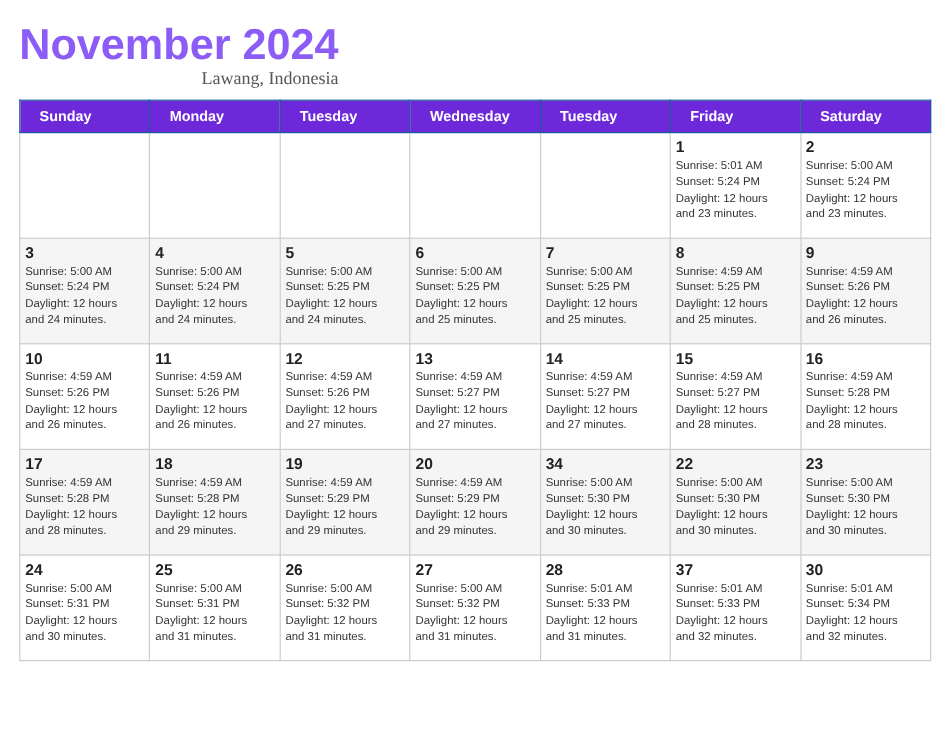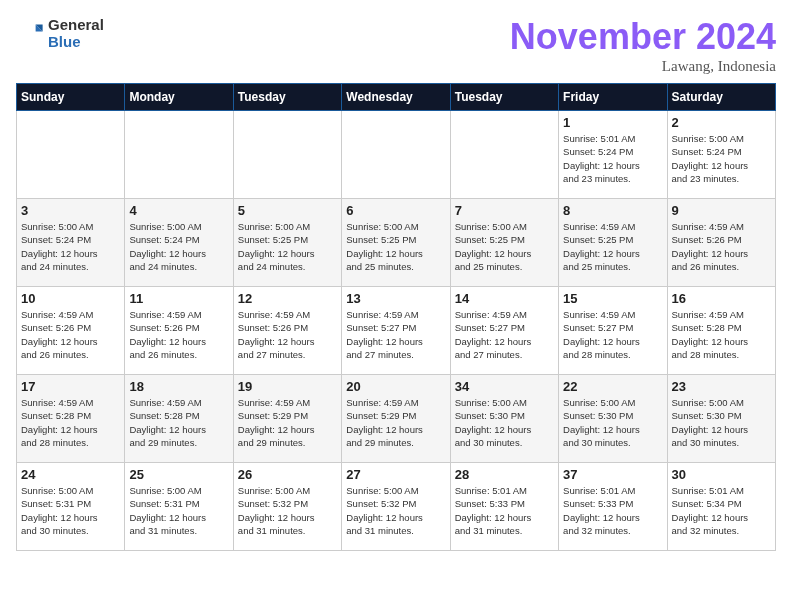--- a/index.html
+++ b/index.html
@@ -37,25 +37,25 @@
       font-size: 15px;
       color: #555;
       font-family: Liberation Serif, serif;
     }
     table {
       width: 100%;
       border-collapse: collapse;
       table-layout: fixed;
     }
     thead tr th {
-      background-color: #0f172a;
+      background-color: #6d28d9;
       color: #fff;
       font-size: 12px;
       font-weight: bold;
-      padding: 6px 4px;
+      padding: 6px 16px;
       text-align: left;
       border: 1px solid #1a5a9a;
     }
     tbody tr td {
       vertical-align: top;
       border: 1px solid #ccc;
       padding: 4px;
       font-size: 10px;
       color: #333;
       background: #fff;
@@ -77,31 +77,20 @@
       color: #333;
     }
     .empty-cell {
       background: #fff !important;
     }
   </style>
 </head>
 <body>
 
 <div class="header">
-  <div class="logo">
-    <svg class="logo-icon" viewBox="0 0 40 40">
-      <rect x="0" y="0" width="40" height="40" fill="#fff"></rect>
-      <polygon points="28,8 38,18 28,18" fill="#2a6db5"></polygon>
-      <polygon points="28,8 38,8 38,18" fill="#1a5a9a"></polygon>
-    </svg>
-    <div>
-      <div style="font-size:15px; font-weight:bold; color:#333;">General</div>
-      <div style="font-size:15px; font-weight:bold; color:#2a6db5;">Blue</div>
-    </div>
-  </div>
   <div class="title-block">
     <div class="month-title">November 2024</div>
     <div class="subtitle">Lawang, Indonesia</div>
   </div>
 </div>
 
 <table>
   <thead>
     <tr id="header-row">
     <th>Sunday</th>

